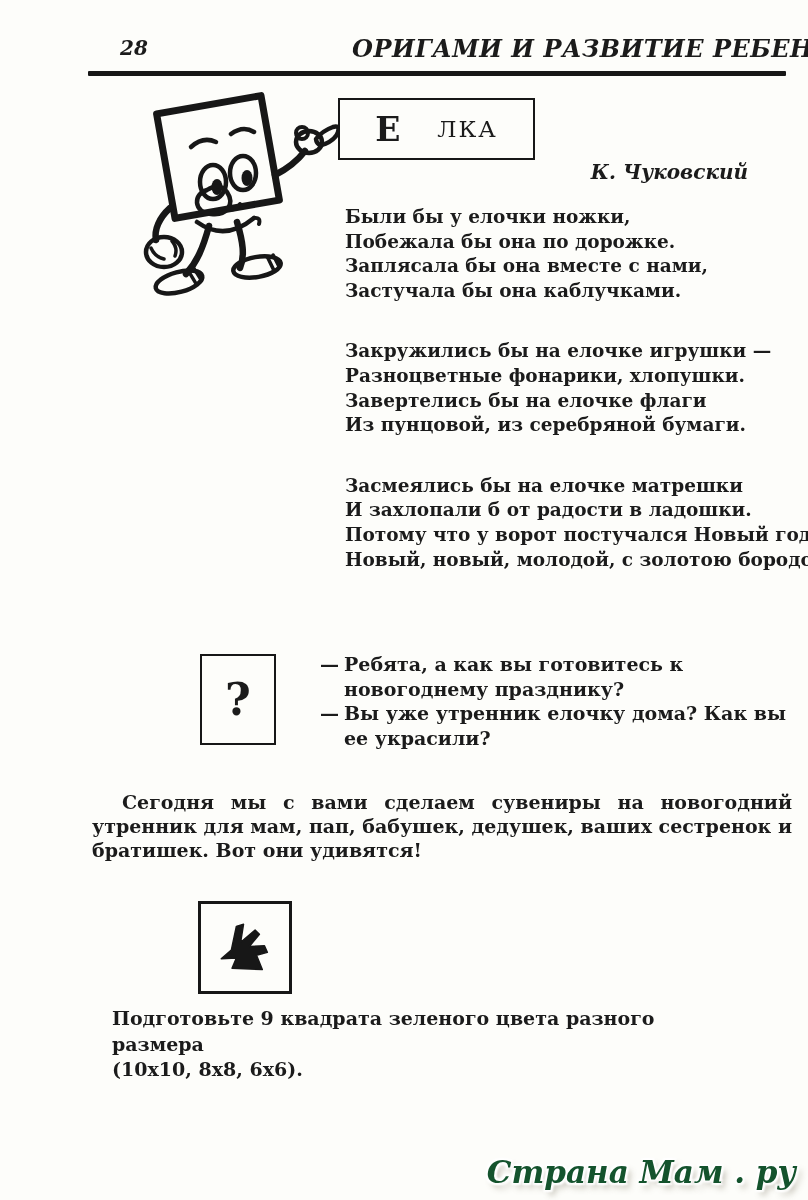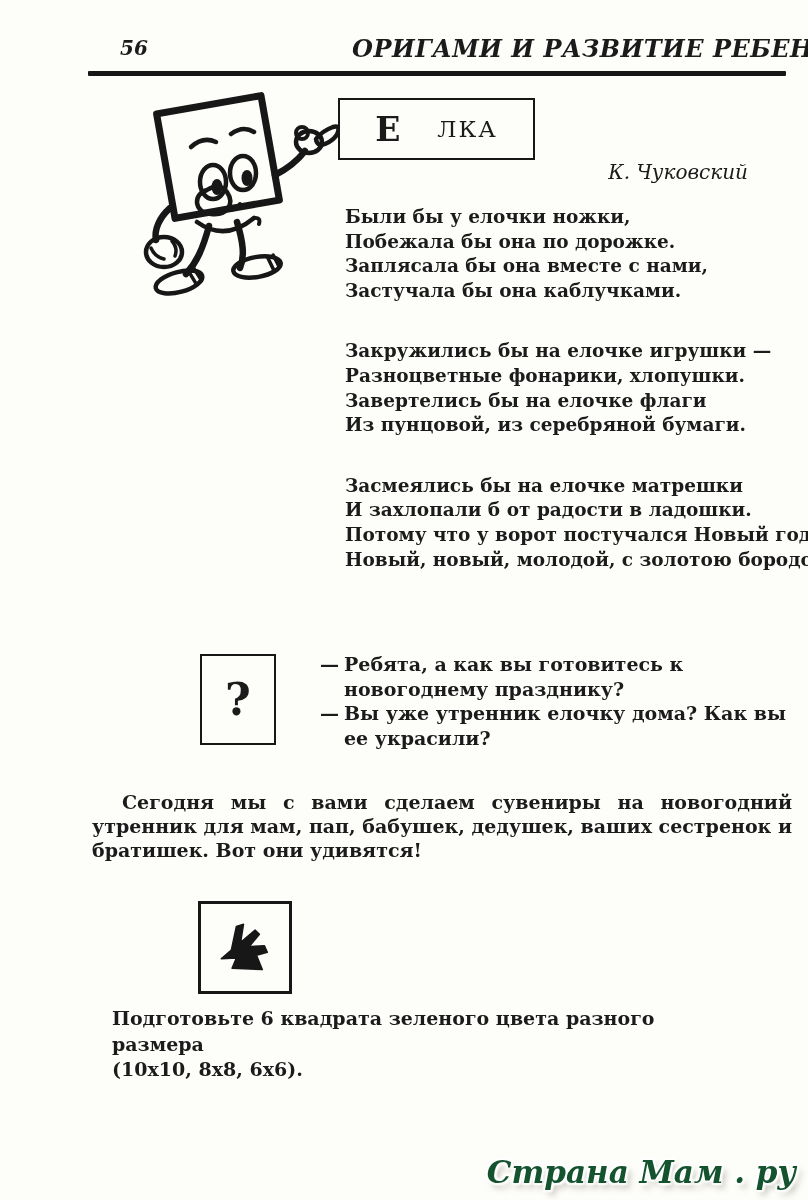--- a/index.html
+++ b/index.html
@@ -31,21 +31,21 @@
   .title-box{
     position:absolute;left:338px;top:98px;width:193px;height:58px;
     border:2.5px solid #171717;background:#fdfdfa;
     display:flex;align-items:center;justify-content:center;
   }
   .title-initial{font-size:33px;font-weight:700;letter-spacing:1px;}
   .title-rest{font-size:23px;font-weight:400;letter-spacing:2px;margin-left:36px;}
   
   .author{
     position:absolute;right:60px;top:160px;
-    font-size:20px;font-weight:400;font-style:italic;white-space:nowrap;
+    font-size:20px;font-weight:700;font-style:italic;white-space:nowrap;
   }
   
   .poem{position:absolute;left:345px;top:205px;font-size:18.5px;font-weight:700;line-height:24.6px;}
   .stanza{margin:0 0 36px 0;}
   .poem-line{white-space:nowrap;}
   
   .question-box{
     position:absolute;left:200px;top:654px;width:72px;height:87px;
     border:2.5px solid #171717;background:#fdfdfa;
     display:flex;align-items:center;justify-content:center;
@@ -83,21 +83,21 @@
       2px -2px 2px #ffffff, -2px 2px 2px #ffffff,
       4px 5px 6px rgba(120,110,90,.45);
   }
   svg .ln{fill:none;stroke:#171717;stroke-linecap:round;stroke-linejoin:round;}
 </style>
 </head>
 <body>
 
 <div class="page">
 
-  <div class="page-number">56</div>
+  <div class="page-number">28</div>
   <div class="header-title">ОРИГАМИ И РАЗВИТИЕ РЕБЕНКА</div>
   <div class="header-rule"></div>
 
   <svg class="character" viewBox="0 0 198 222">
     <g transform="rotate(-10 77 67)">
       <rect x="24" y="14" width="106" height="106" fill="#fdfdfa" class="ln" stroke-width="7"></rect>
     </g>
 
     <path class="ln" stroke-width="4.5" d="M50,57 Q62,46 75,52"></path>
     <path class="ln" stroke-width="4.5" d="M90,44 Q102,35 113,42"></path>
@@ -182,19 +182,19 @@
 
   <div class="body-par">Сегодня мы с вами сделаем сувениры на новогодний утренник для мам, пап, бабушек, дедушек, ваших сестренок и братишек. Вот они удивятся!</div>
 
   <div class="task-box">
     <svg width="62" height="62" viewBox="0 0 86 86">
       <path fill="#171717" stroke="#171717" stroke-width="2" stroke-linejoin="round" d="M10,58 L24,46 L31,13 L41,10 L37,35 L57,18 L63,24 L49,41 L70,40 L74,49 L59,53 L67,73 L25,71 L31,57 Z"></path>
     </svg>
   </div>
 
   <div class="task-text">
-    <div>Подготовьте 6 квадрата зеленого цвета разного размера</div>
+    <div>Подготовьте 9 квадрата зеленого цвета разного размера</div>
     <div>(10х10,  8х8,  6х6).</div>
   </div>
 
   <div class="watermark">Страна Мам . ру</div>
 
 </div>
 
 </body></html>

